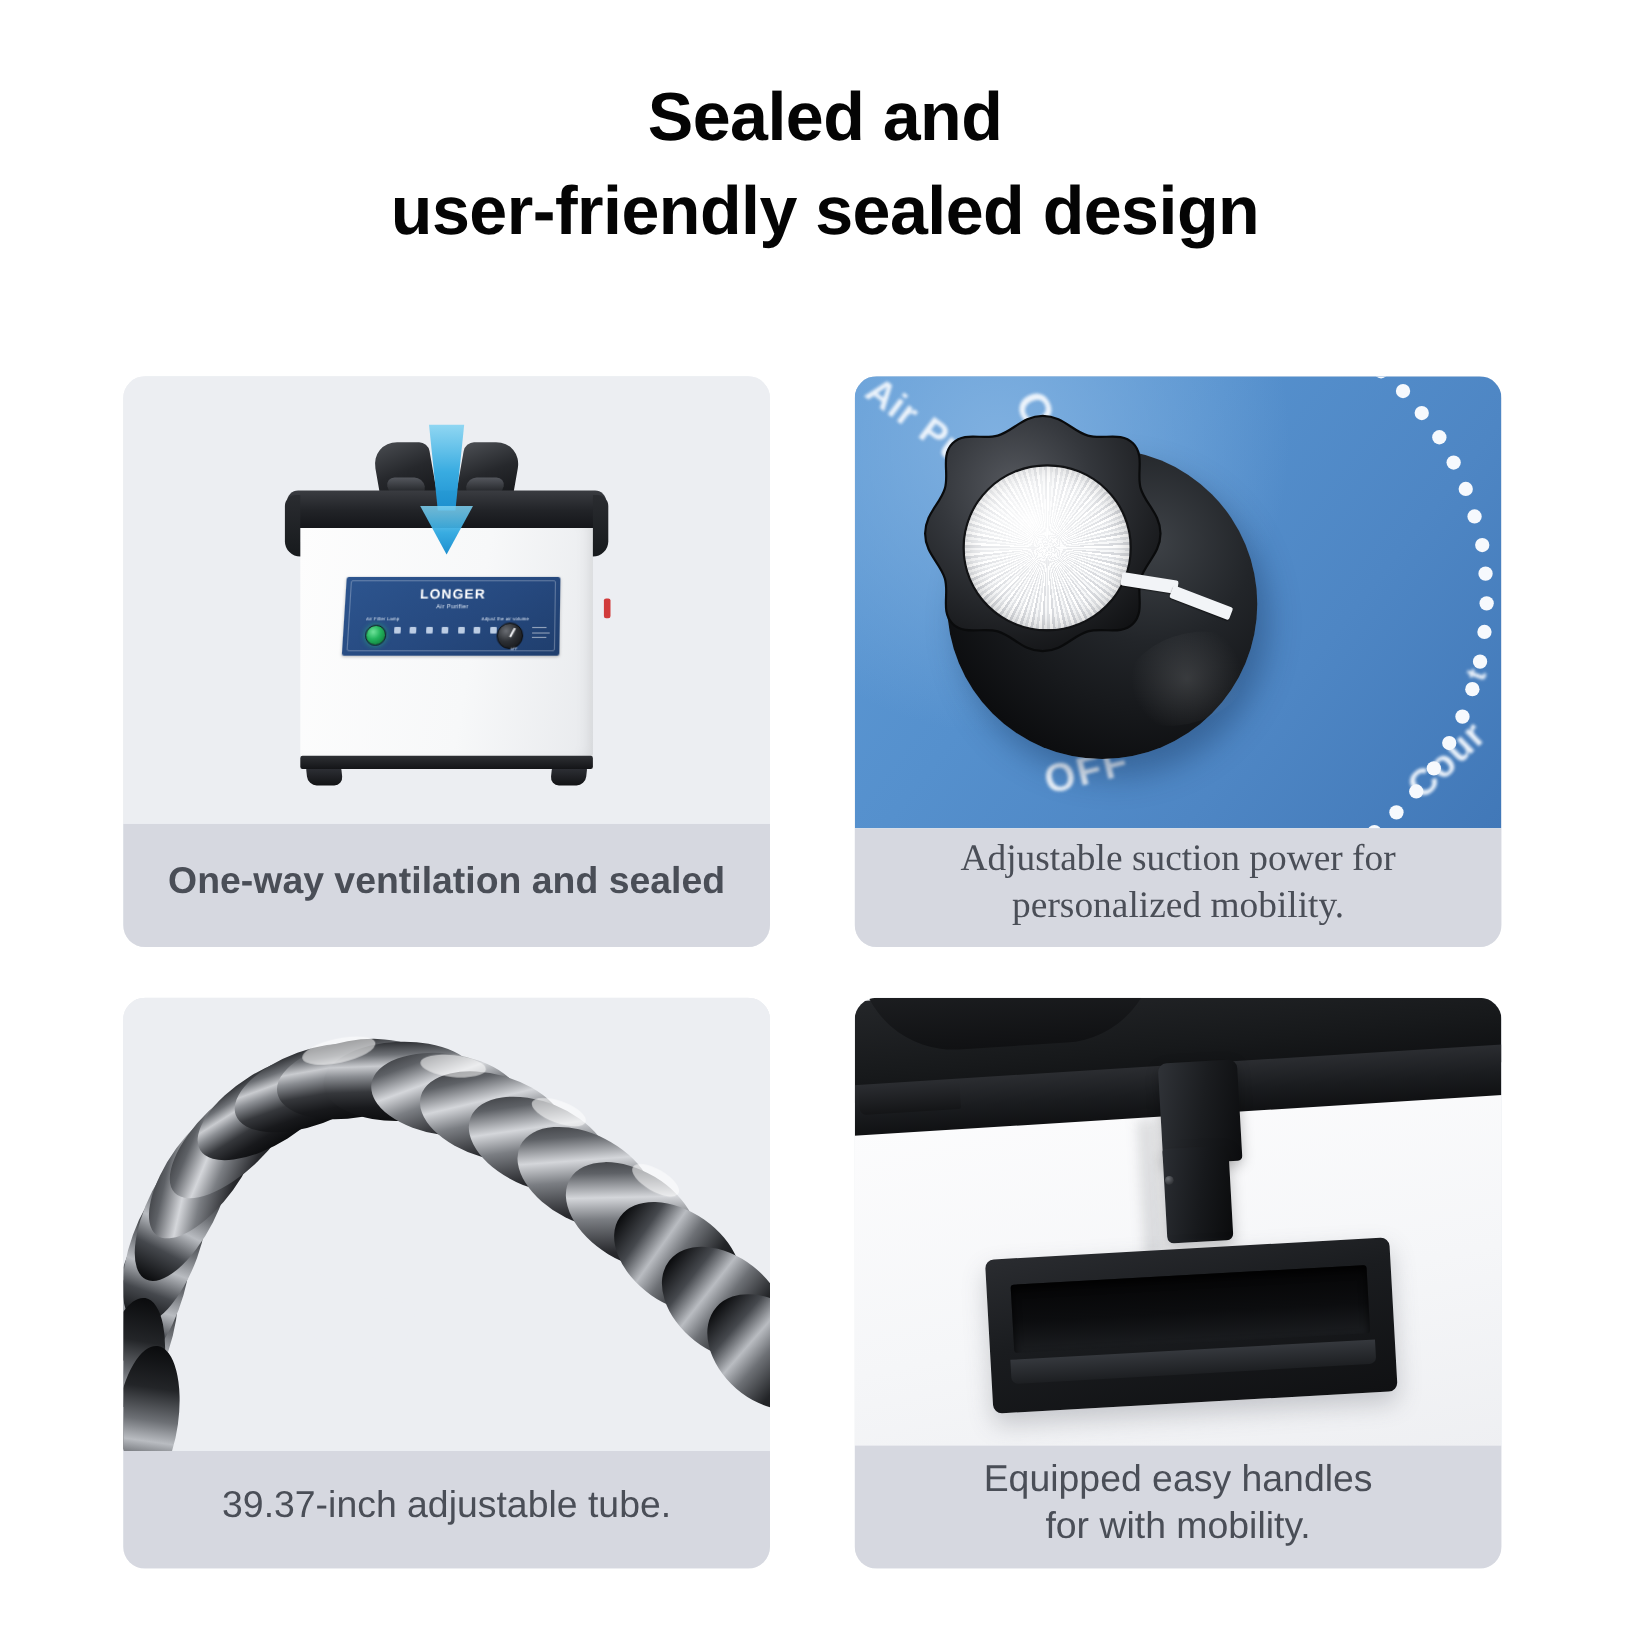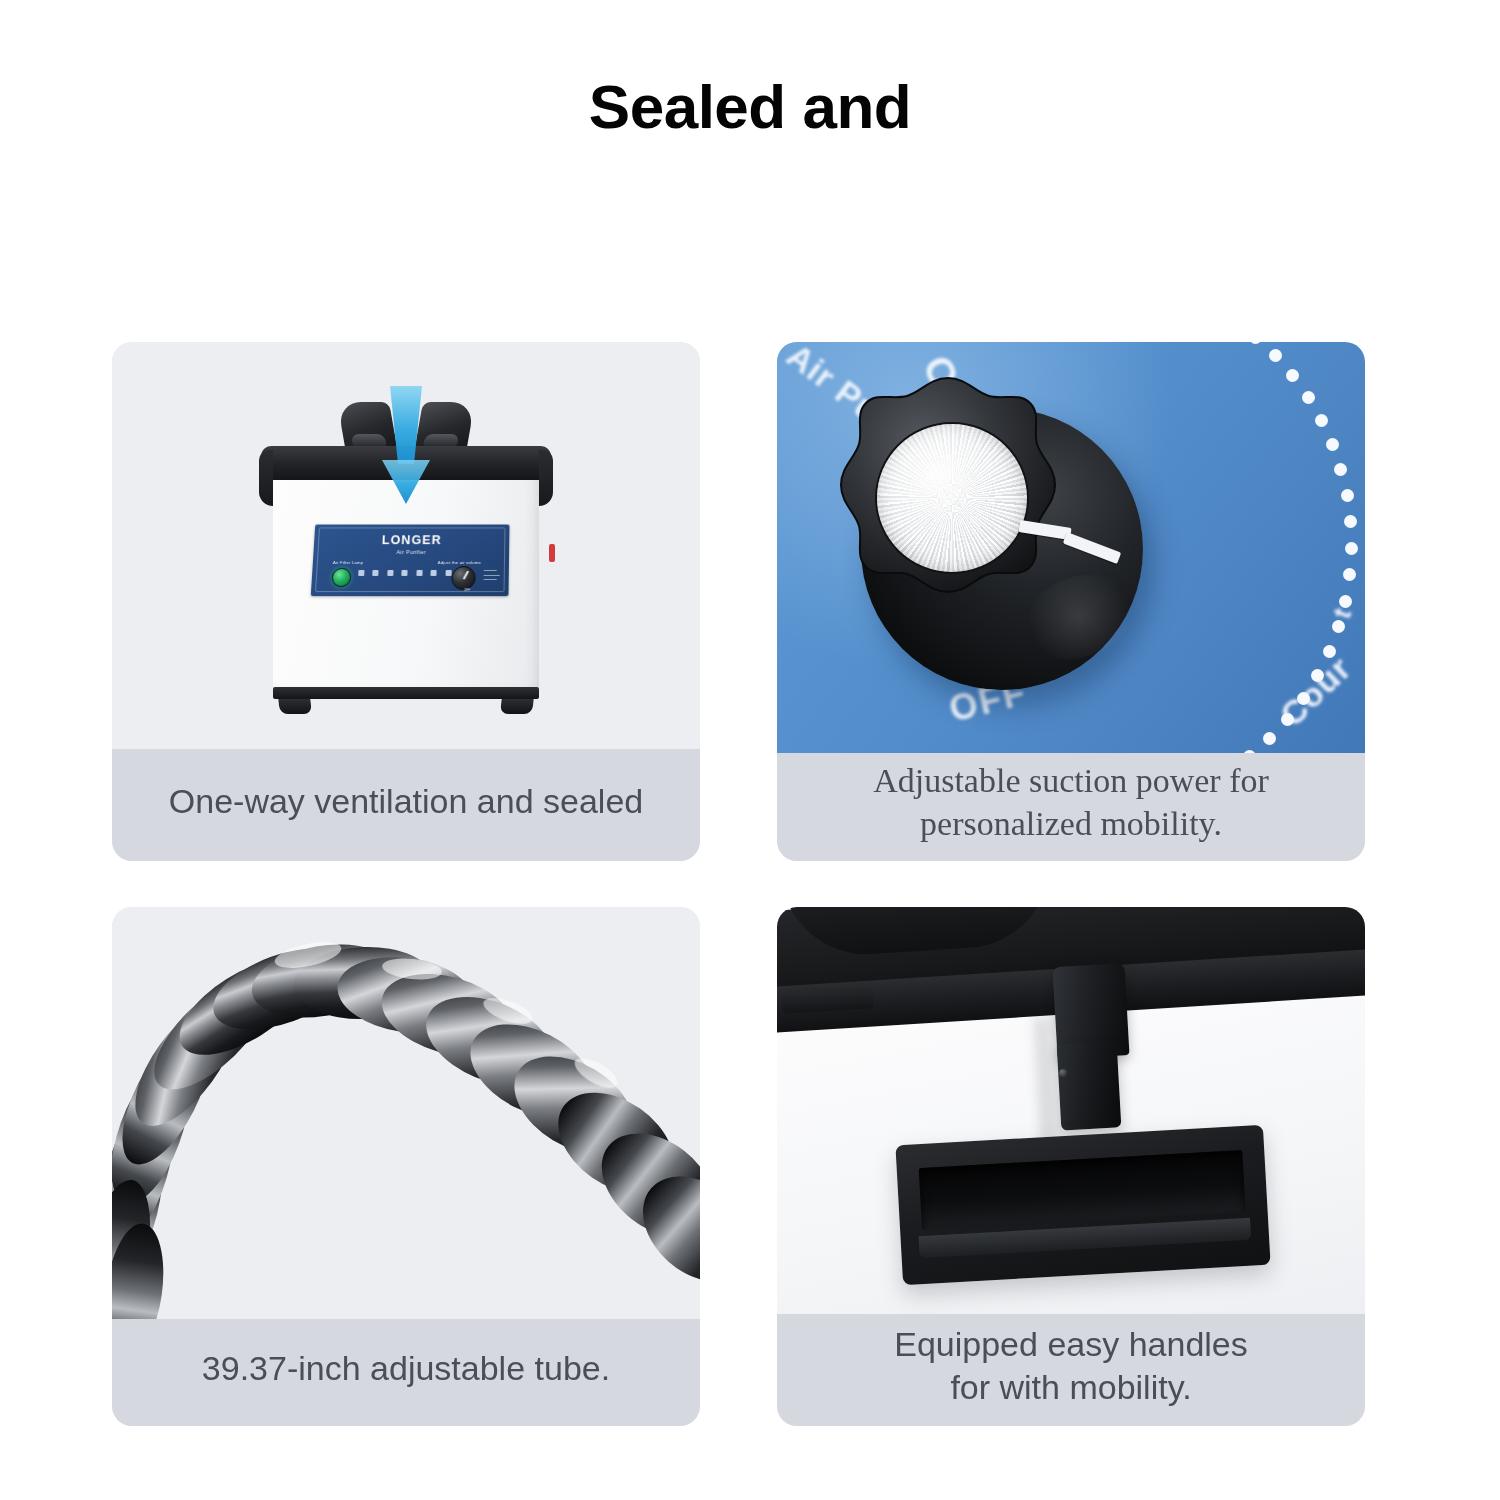--- a/index.html
+++ b/index.html
@@ -70,21 +70,21 @@
     font-size: 34px;
     line-height: 1.26;
     text-align: center;
     display: flex;
     flex-direction: column;
     align-items: center;
     justify-content: center;
     padding: 6px 10px 14px;
     box-sizing: border-box;
   }
-  .cap-1 { height: 112px; }
+  .cap-1 { height: 112px; font-weight: bold; }
   .cap-2 { height: 108px; font-family: Liberation Serif, serif; }
   .cap-3 { height: 107px; }
   .cap-4 { height: 112px; }
   .card-caption .cline { display: block; white-space: pre; }
 
   
   .purifier {
     position: absolute;
     left: 50%;
     top: 52px;
@@ -523,20 +523,21 @@
     border-radius: 0 0 6px 6px;
   }
 </style>
 </head>
 <body>
 
 <div class="page">
 
   <div class="heading">
     <span class="line">Sealed and</span>
+    <span class="line">user-friendly sealed design</span>
   </div>
 
   <div class="grid">
 
     <div class="card">
       <div class="card-media">
         <div class="purifier">
 
           <svg class="airflow" viewBox="0 0 64 120">
             <defs>

